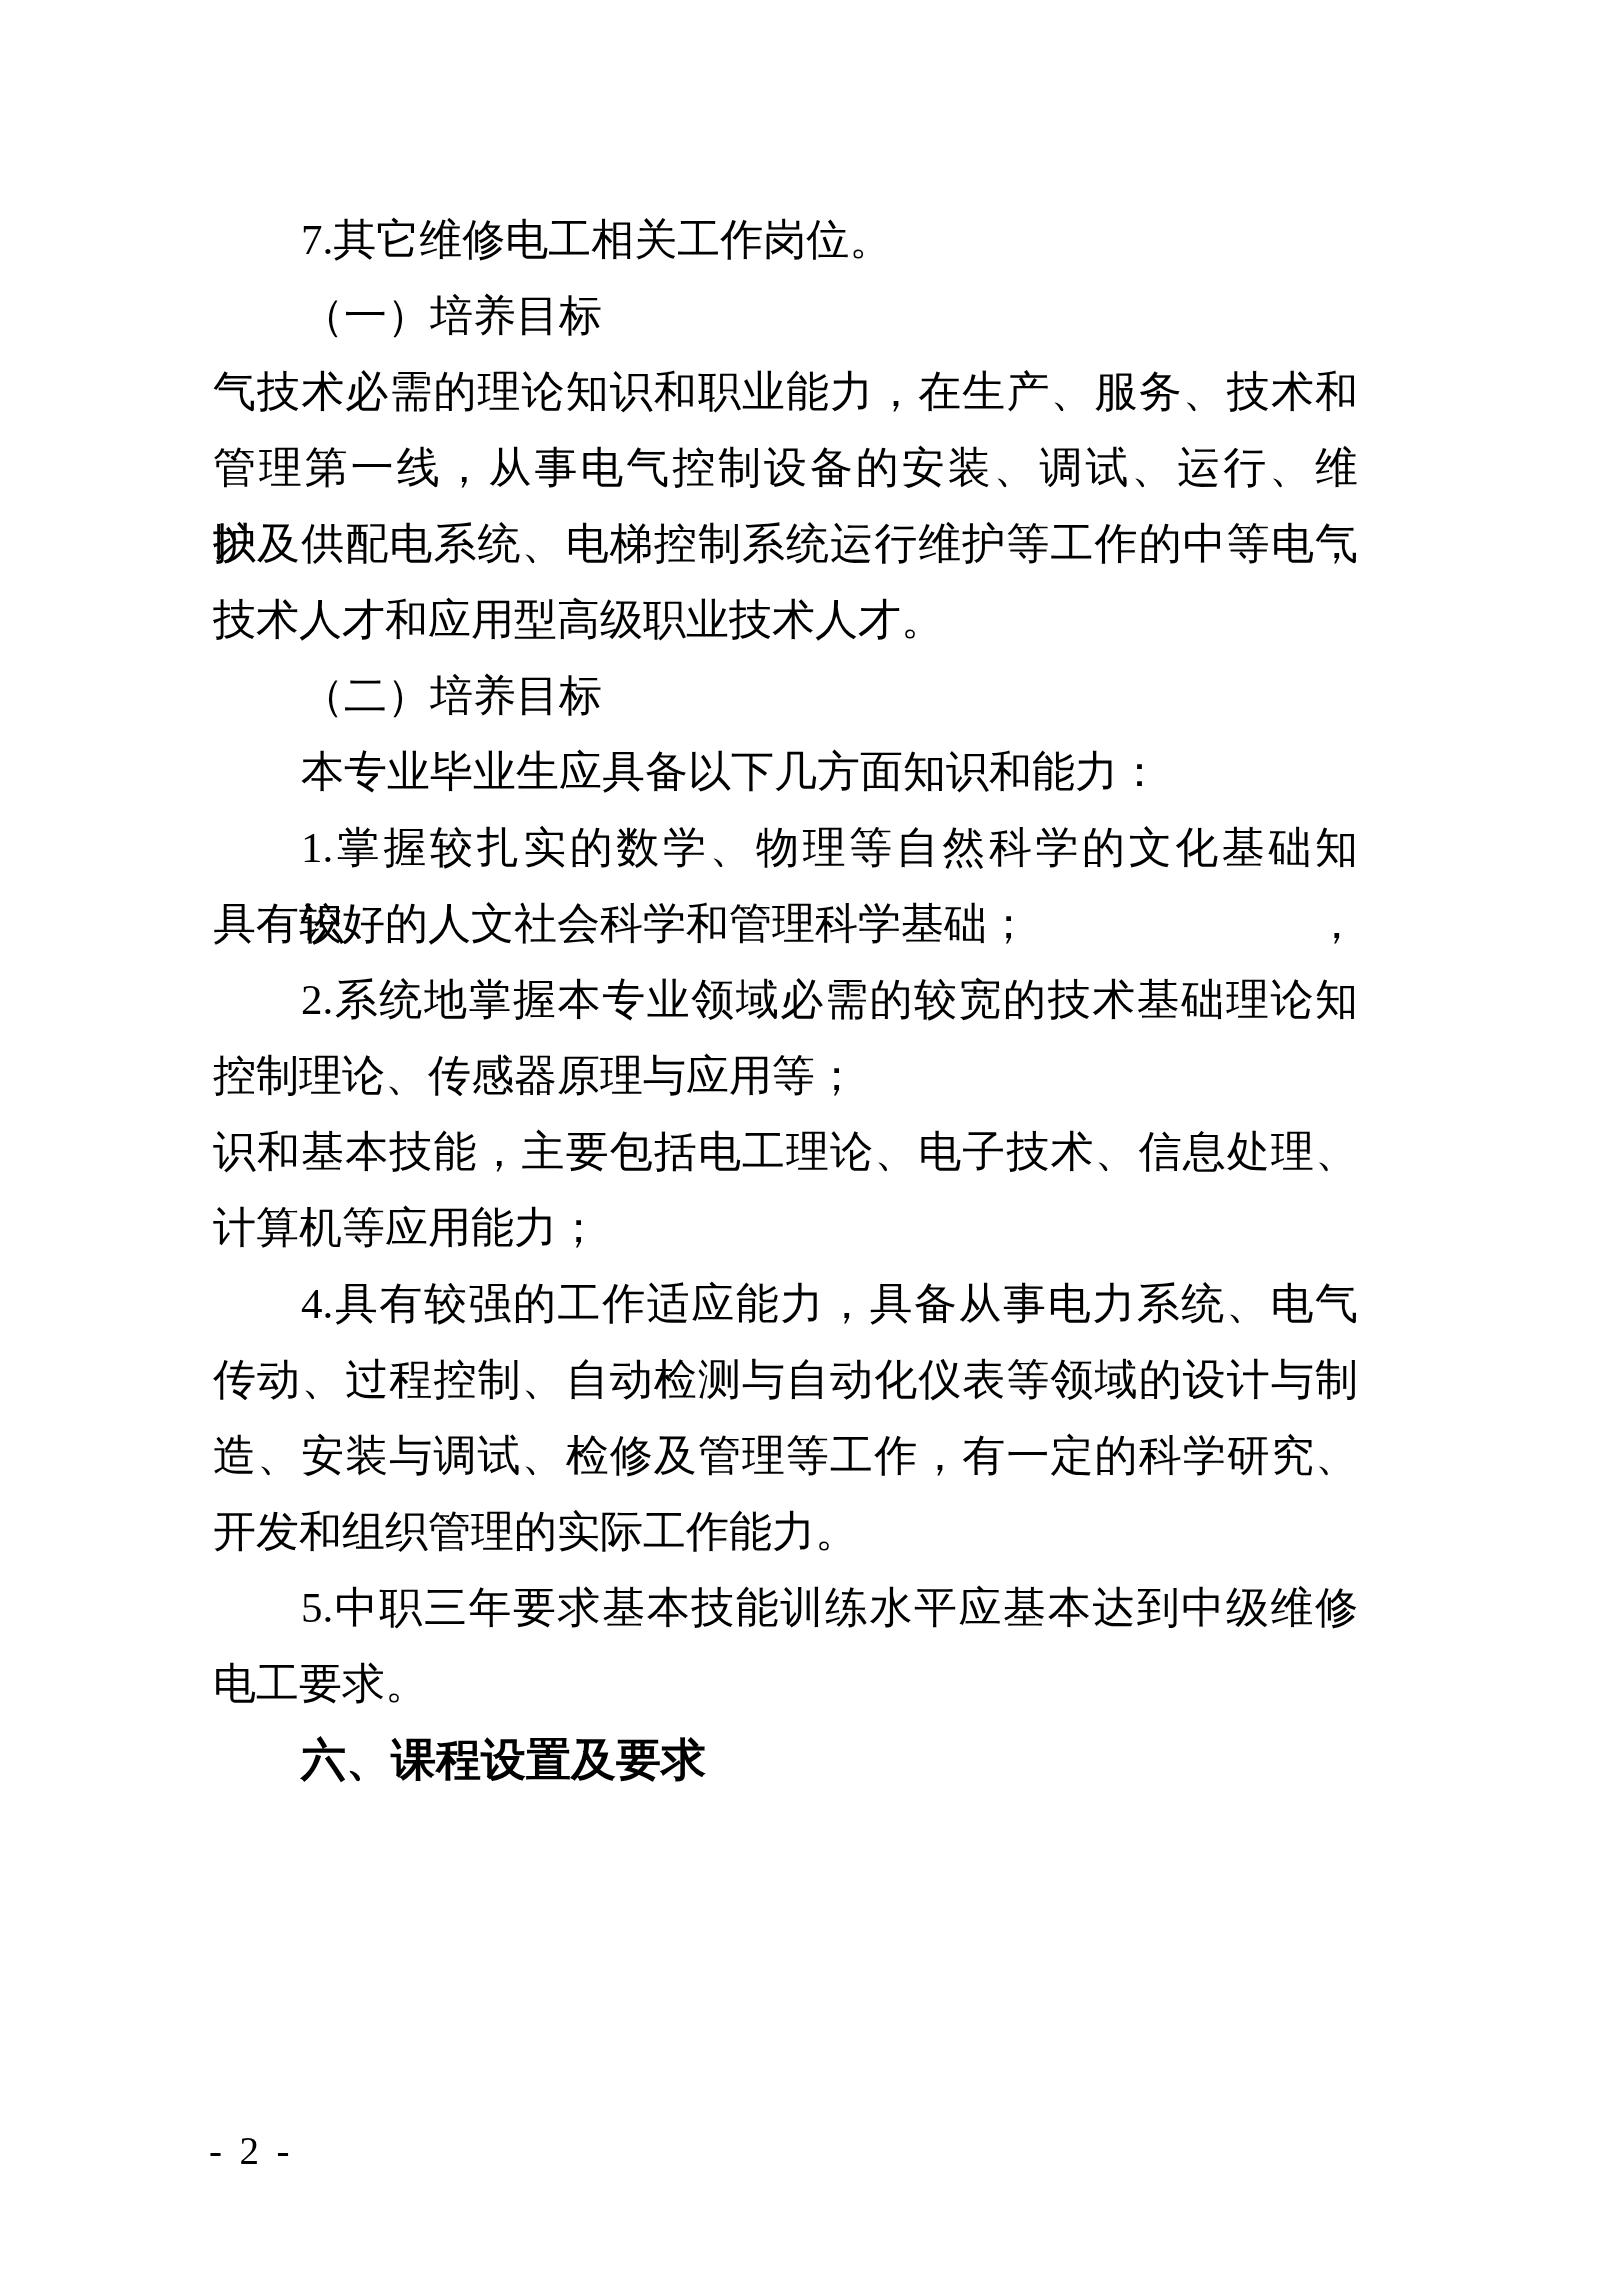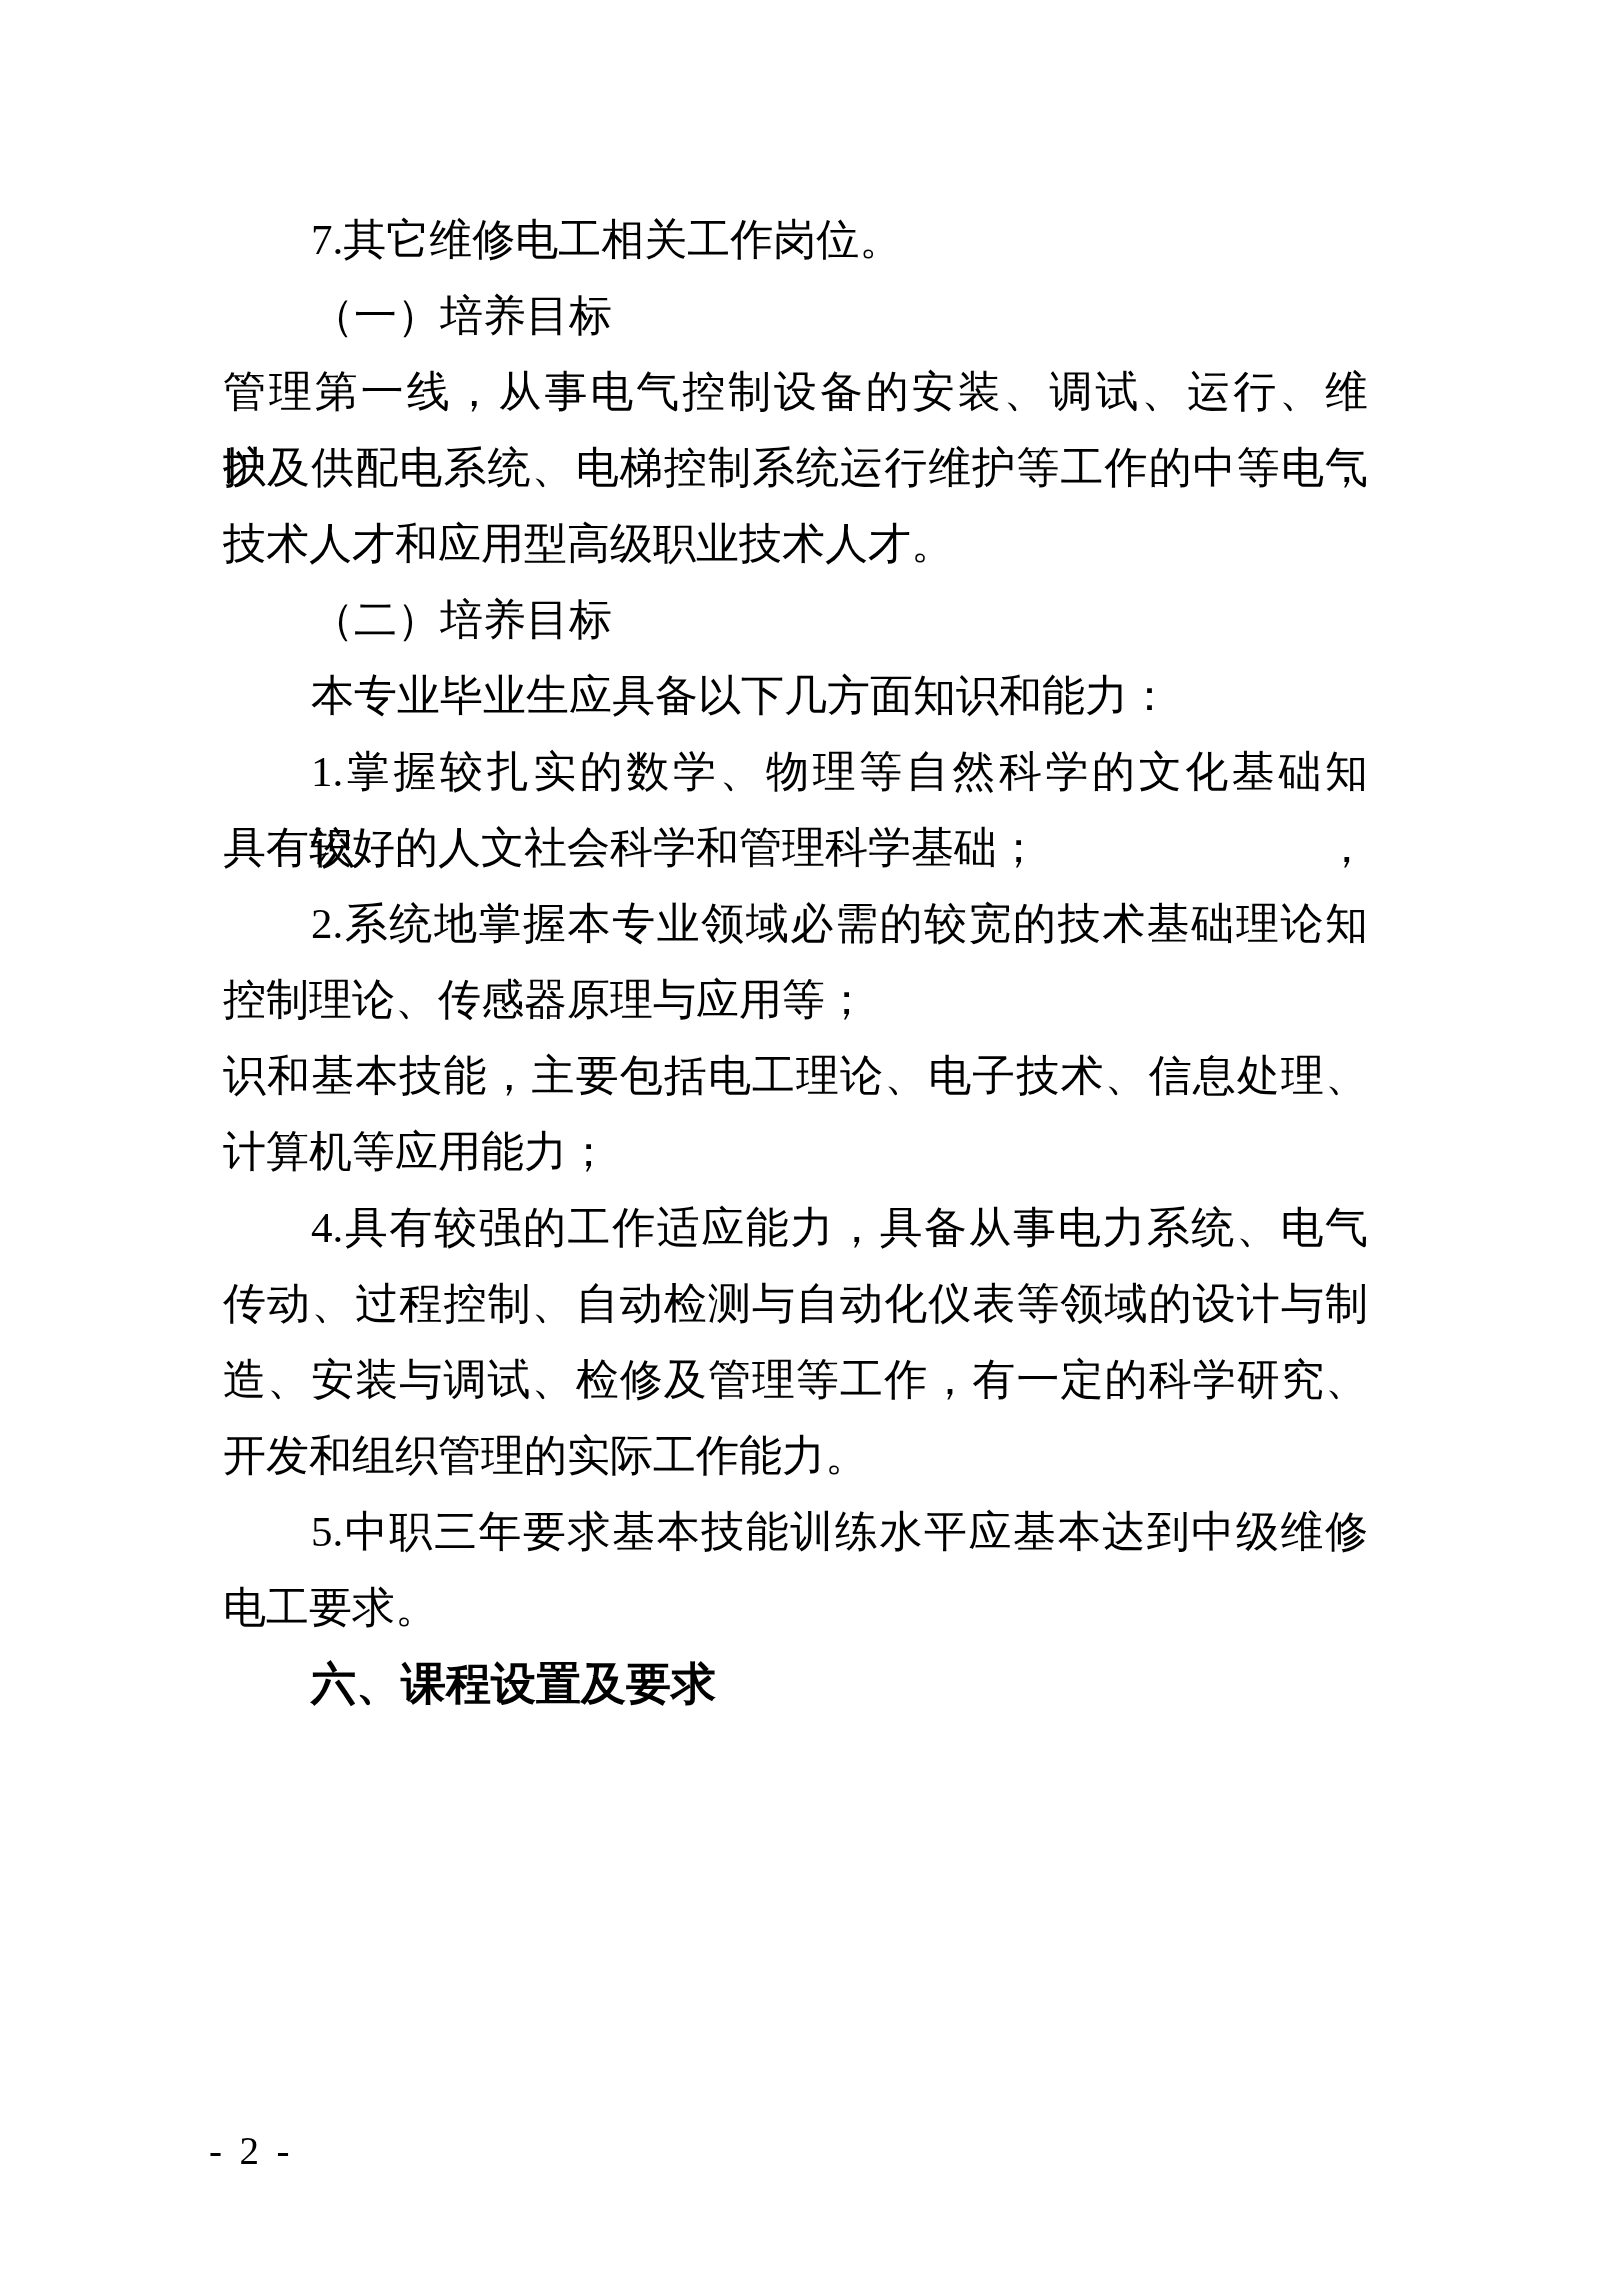--- a/index.html
+++ b/index.html
@@ -7,21 +7,21 @@
     position:relative;
     width:1621px;height:2293px;
     background:#ffffff;
     margin:0 auto;
     overflow:hidden;
     font-family:"Liberation Serif","DejaVu Serif",serif;
     color:#000000;
   }
   .content{
     position:absolute;
-    left:223px;top:202px;
+    left:213px;top:202px;
     width:1145px;
   }
   .line{
     font-size:43px;
     line-height:76px;
     height:76px;
     white-space:nowrap;
     text-align:left;
   }
   .line.jl{
@@ -47,20 +47,21 @@
     color:#000000;
   }
 </style>
 </head>
 <body>
 
 <div class="page">
   <div class="content" id="doc-lines">
       <div class="line indent">7.其它维修电工相关工作岗位。</div>
       <div class="line indent">（一）培养目标</div>
+      <div class="line jl">气技术必需的理论知识和职业能力，在生产、服务、技术和</div>
       <div class="line jl">管理第一线，从事电气控制设备的安装、调试、运行、维护，</div>
       <div class="line jl">以及供配电系统、电梯控制系统运行维护等工作的中等电气</div>
       <div class="line">技术人才和应用型高级职业技术人才。</div>
       <div class="line indent">（二）培养目标</div>
       <div class="line indent">本专业毕业生应具备以下几方面知识和能力：</div>
       <div class="line indent jl">1.掌握较扎实的数学、物理等自然科学的文化基础知识，</div>
       <div class="line">具有较好的人文社会科学和管理科学基础；</div>
       <div class="line indent jl">2.系统地掌握本专业领域必需的较宽的技术基础理论知</div>
       <div class="line">控制理论、传感器原理与应用等；</div>
       <div class="line jl">识和基本技能，主要包括电工理论、电子技术、信息处理、</div>

